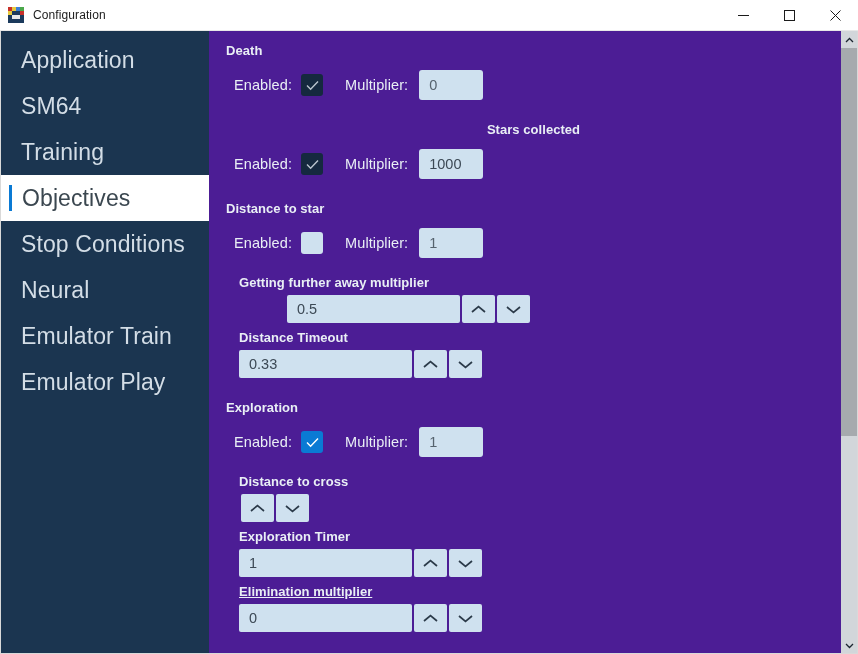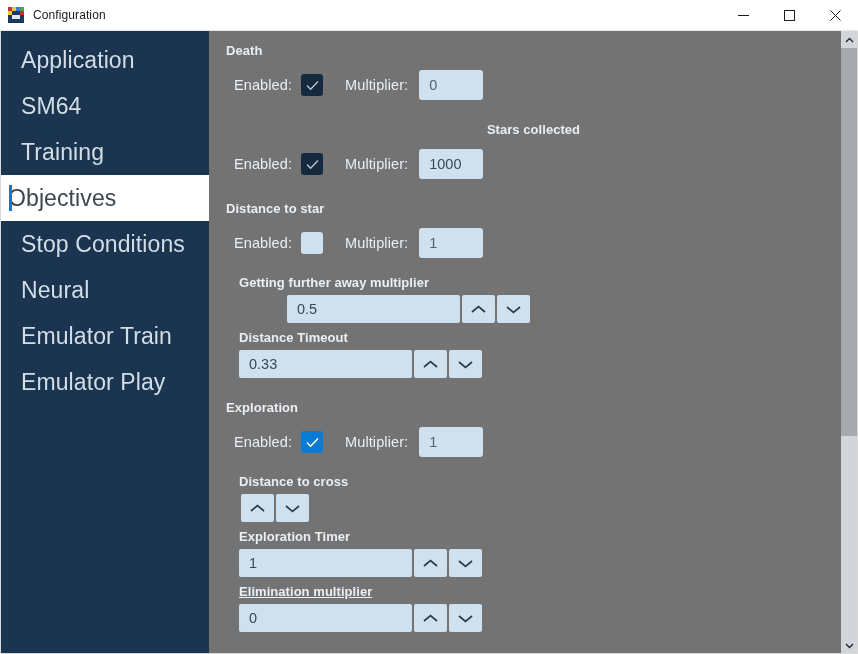--- a/index.html
+++ b/index.html
@@ -57,32 +57,32 @@
     display: flex; align-items: center;
     padding-left: 21px;
     font-size: 23px;
     color: #d3dde6;
     letter-spacing: .1px;
     white-space: nowrap;
   }
   .nav-item.selected {
     background: #ffffff;
     color: #3b4750;
-    padding-left: 8px;
+    padding-left: 22px;
   }
   .nav-item.selected .accent {
     position: absolute; left: 9px; top: 10px;
     width: 3px; height: 26px; background: #0a7ad4;
   }
 
   
   #content {
     position: absolute; left: 209px; top: 0;
     width: 632px; height: 623px;
-    background: #737373;
+    background: #4c1d95;
     overflow: hidden;
   }
   #content-inner { position: relative; padding: 0 0 0 17px; }
 
   .group-title {
     font-size: 13px; font-weight: bold; color: #e9eff5;
     letter-spacing: .05px;
   }
   .sub-title {
     font-size: 13px; font-weight: bold; color: #e9eff5;

